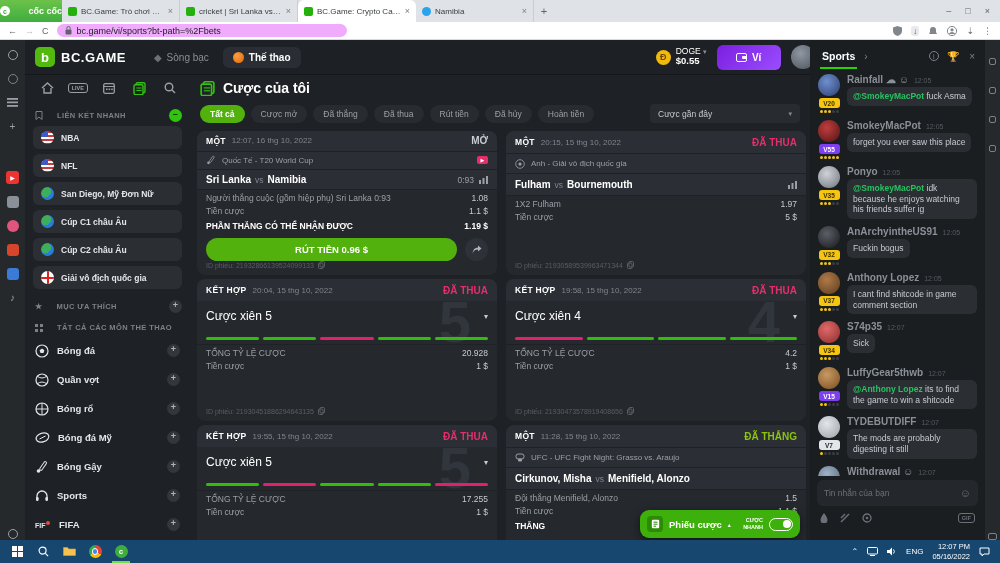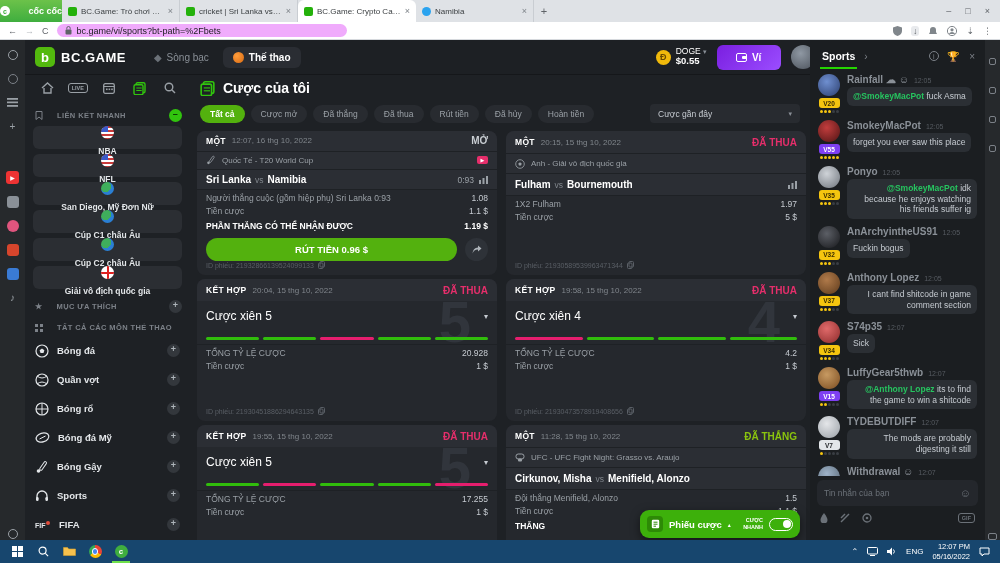--- a/index.html
+++ b/index.html
@@ -63,21 +63,21 @@
 
   
   .sidebar { position:absolute; top:75px; left:25px; width:165px; height:465px; overflow:hidden; }
   .snav { display:flex; align-items:center; justify-content:space-between; padding:6px 12px 8px 14px; }
   .snav .nic { width:16px; height:14px; display:flex; align-items:center; justify-content:center; }
   .livepill { border:1.2px solid #9aa0a6; color:#9aa0a6; font-size:5.5px; font-weight:bold; border-radius:3px; padding:1px 3px;}
   .secthead { display:flex; align-items:center; gap:14px; padding:6px 8px 4px 10px; color:#7c8188; font-size:7.5px; font-weight:bold; letter-spacing:.4px;}
   .secthead .grow { flex:1; }
   .cbtn { width:13px; height:13px; border-radius:50%; background:#31c40e; color:#083500; font-size:9px; line-height:11px; text-align:center; font-weight:bold;}
   .cbtn.gray { background:#33373c; color:#aeb4ba; }
-  .qitem { display:flex; align-items:center; gap:7px; background:#2b2e33; border-radius:6px; margin:0 8px 5px 8px; height:23px; padding:0 8px; color:#e3e6e9; font-size:8.5px; font-weight:bold;flex-direction:column;}
+  .qitem { display:flex; align-items:center; gap:7px; background:#2b2e33; border-radius:6px; margin:0 8px 5px 8px; height:23px; padding:0 8px; color:#e3e6e9; font-size:8.5px; font-weight:bold;}
   .flag { width:13px; height:13px; border-radius:50%; flex:none; }
   .flag.us { background:repeating-linear-gradient(#c93b3b 0 2px,#fff 2px 4px); position:relative; overflow:hidden;}
   .flag.us::after{ content:""; position:absolute; left:0; top:0; width:7px; height:6px; background:#3b5ac9;}
   .flag.globe { background:radial-gradient(circle at 35% 35%, #3fae5c 0 45%, #2a7fd4 46%); }
   .flag.eng { background:linear-gradient(#fff,#fff); position:relative; overflow:hidden;}
   .flag.eng::before{ content:""; position:absolute; left:5.5px; top:0; width:2.5px; height:13px; background:#d22;}
   .flag.eng::after{ content:""; position:absolute; top:5.5px; left:0; height:2.5px; width:13px; background:#d22;}
   .sportrow { display:flex; align-items:center; gap:8px; padding:0 10px; height:29px; color:#e3e6e9; font-size:9.5px; font-weight:bold;}
   .sportrow svg { flex:none; }
   .sportrow .grow { flex:1; }
@@ -152,21 +152,21 @@
   .vbadge[data-tier="gold"]{ background:#f5c50f; color:#3a2d00; }
   .vbadge[data-tier="purple"]{ background:#7e3ff2; color:#fff; }
   .vbadge[data-tier="silver"]{ background:#e3e6e9; color:#26282b; }
   .stars { display:flex; gap:1px; }
   .stars i { width:3px; height:3px; border-radius:50%; background:#f5c50f;}
   .stars i.off { background:#3a3e44; }
   .mbody { flex:1; min-width:0; }
   .mline { display:flex; align-items:baseline; gap:5px; }
   .mname { color:#8a9097; font-size:10px; font-weight:bold; white-space:nowrap; overflow:hidden; text-overflow:ellipsis;}
   .mtime { color:#565b61; font-size:7px; flex:none;}
-  .bubble { margin-top:2px; background:#2b2f34; border-radius:6px; padding:4px 6px; color:#c6cbd1; font-size:8.5px; line-height:1.25; display:inline-block; max-width:130px;text-align:right;}
+  .bubble { margin-top:2px; background:#2b2f34; border-radius:6px; padding:4px 6px; color:#c6cbd1; font-size:8.5px; line-height:1.25; display:inline-block; max-width:130px;}
   .mention { color:#26c35f; font-weight:bold; }
   .chatinput { margin:4px 7px 0 7px; height:26px; background:#24272c; border-radius:6px; display:flex; align-items:center; padding:0 7px; gap:5px;}
   .chatinput input { flex:1; background:none; border:none; outline:none; color:#c6cbd1; font-size:8.5px; font-family:"Liberation Sans",sans-serif;}
   .chatinput input::placeholder { color:#6b7178; }
   .smiley { color:#6b7178; font-size:11px; }
   .chattools { display:flex; align-items:center; gap:12px; padding:7px 10px; color:#6b7178; font-size:9px;}
   .gif { margin-left:auto; border:1px solid #6b7178; border-radius:3px; font-size:5.5px; padding:1px 3px; font-weight:bold;}
 
   
   .taskbar { position:absolute; left:0; top:540px; width:1000px; height:23px; background:#17466e; display:flex; align-items:center; padding:0 4px; }

